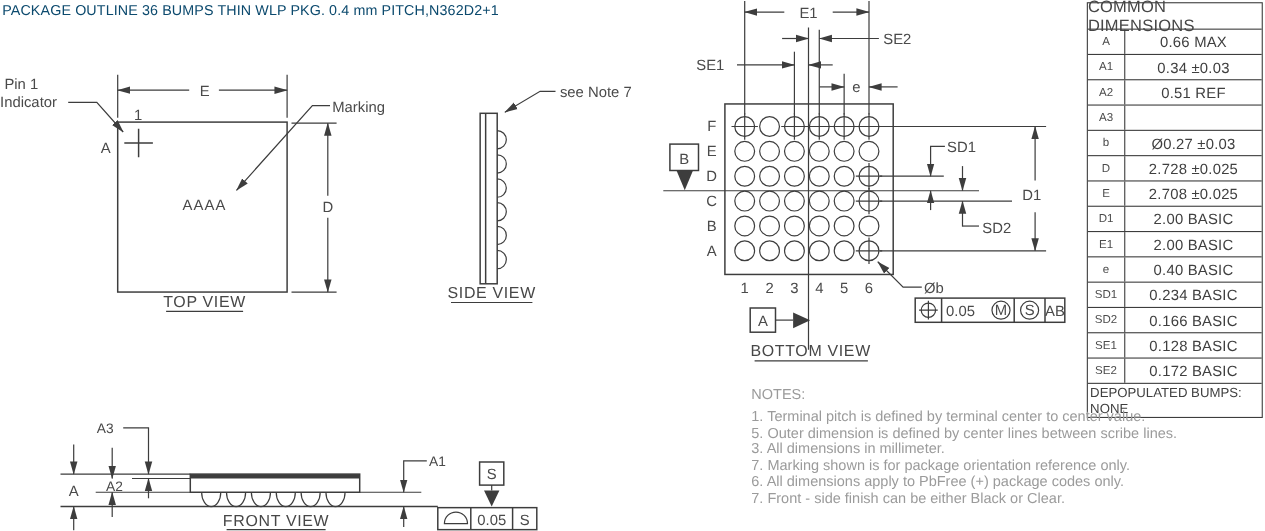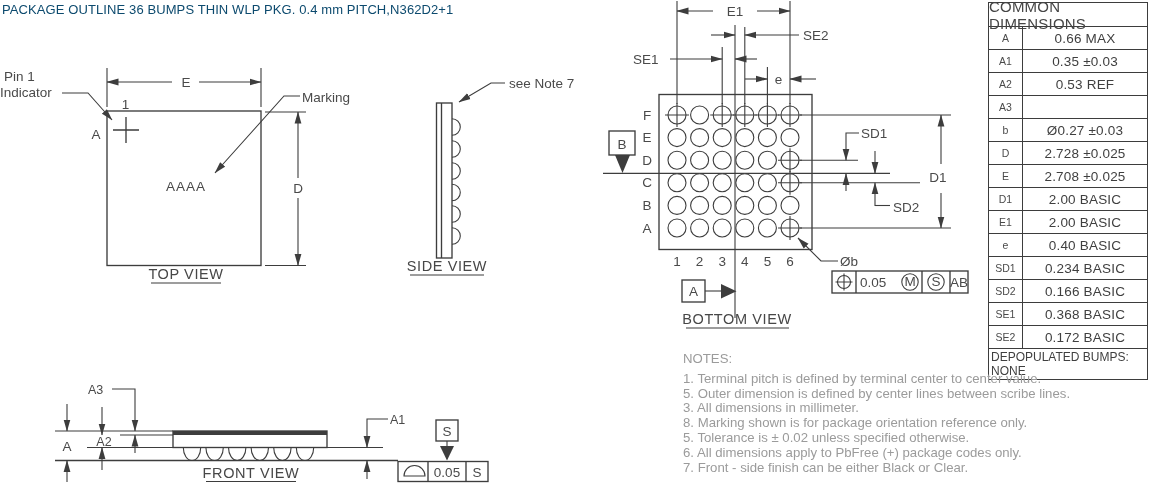--- a/index.html
+++ b/index.html
@@ -281,25 +281,25 @@
 
   <div class="abs tbl">
     <div class="tbl-h">COMMON DIMENSIONS</div>
     <div id="dim-rows">
         <div class="tr">
           <div class="k">A</div>
           <div class="v">0.66 MAX</div>
         </div>
         <div class="tr">
           <div class="k">A1</div>
-          <div class="v">0.35 ±0.03</div>
+          <div class="v">0.34 ±0.03</div>
         </div>
         <div class="tr">
           <div class="k">A2</div>
-          <div class="v">0.53 REF</div>
+          <div class="v">0.51 REF</div>
         </div>
         <div class="tr">
           <div class="k">A3</div>
         </div>
         <div class="tr">
           <div class="k">b</div>
           <div class="v">Ø0.27 ±0.03</div>
         </div>
         <div class="tr">
           <div class="k">D</div>
@@ -324,39 +324,38 @@
         <div class="tr">
           <div class="k">SD1</div>
           <div class="v">0.234 BASIC</div>
         </div>
         <div class="tr">
           <div class="k">SD2</div>
           <div class="v">0.166 BASIC</div>
         </div>
         <div class="tr">
           <div class="k">SE1</div>
-          <div class="v">0.368 BASIC</div>
+          <div class="v">0.128 BASIC</div>
         </div>
         <div class="tr">
           <div class="k">SE2</div>
           <div class="v">0.172 BASIC</div>
         </div>
       </div>
     <div class="tfoot">
       <div>DEPOPULATED BUMPS:</div>
       <div>NONE</div>
     </div>
   </div>
 
   <div class="abs notes">
     <div class="notes-title">NOTES:</div>
     <div id="notes-list">
         <div>1. Terminal pitch is defined by terminal center to center value.</div>
         <div>5. Outer dimension is defined by center lines between scribe lines.</div>
         <div>3. All dimensions in millimeter.</div>
-        <div>8. Marking shown is for package orientation reference only.</div>
-        <div>5. Tolerance is ± 0.02 unless specified otherwise.</div>
+        <div>7. Marking shown is for package orientation reference only.</div>
         <div>6. All dimensions apply to PbFree (+) package codes only.</div>
         <div>7. Front - side finish can be either Black or Clear.</div>
       </div>
   </div>
 
 </div>
 
 </body></html>

